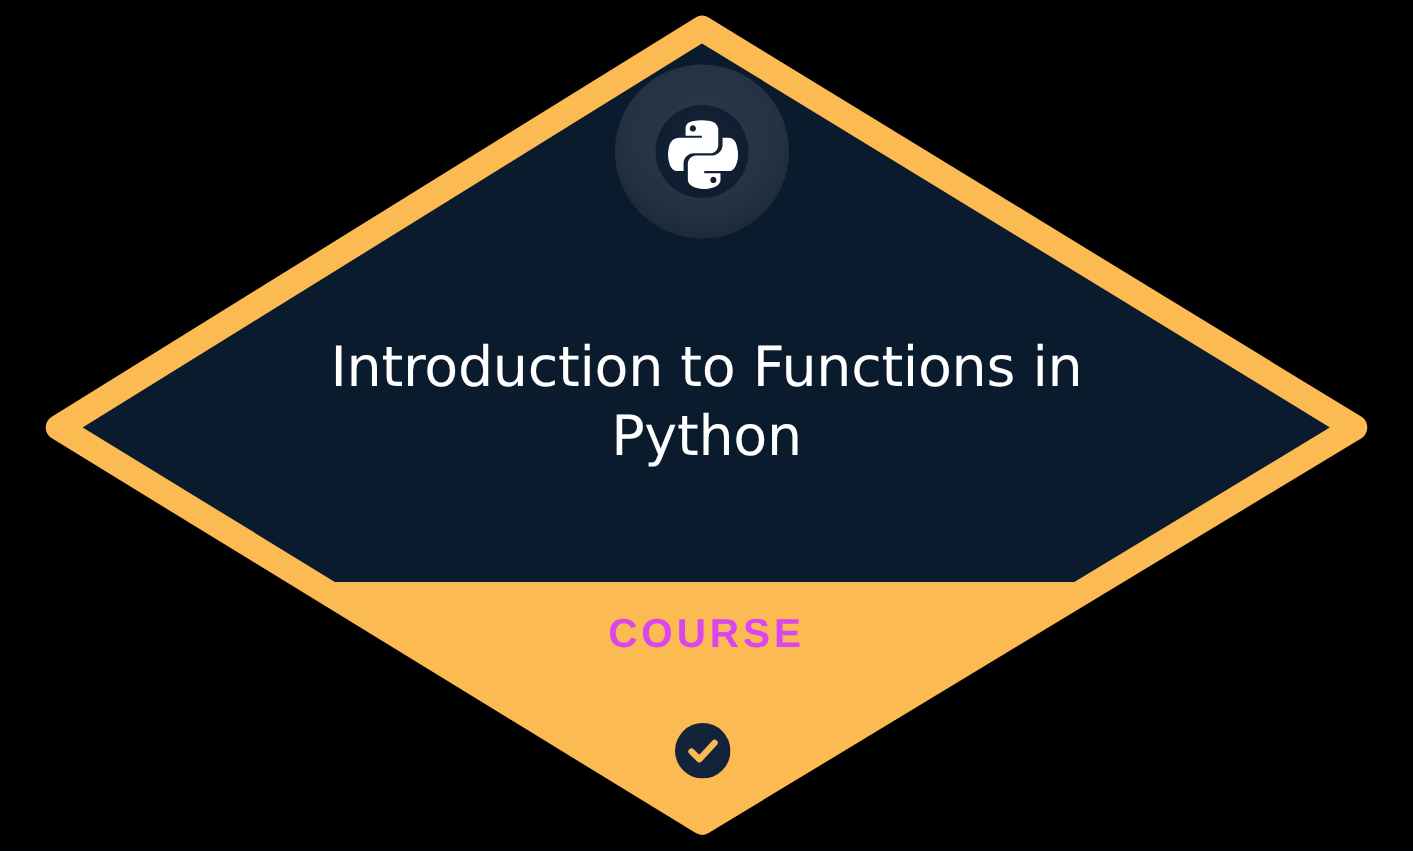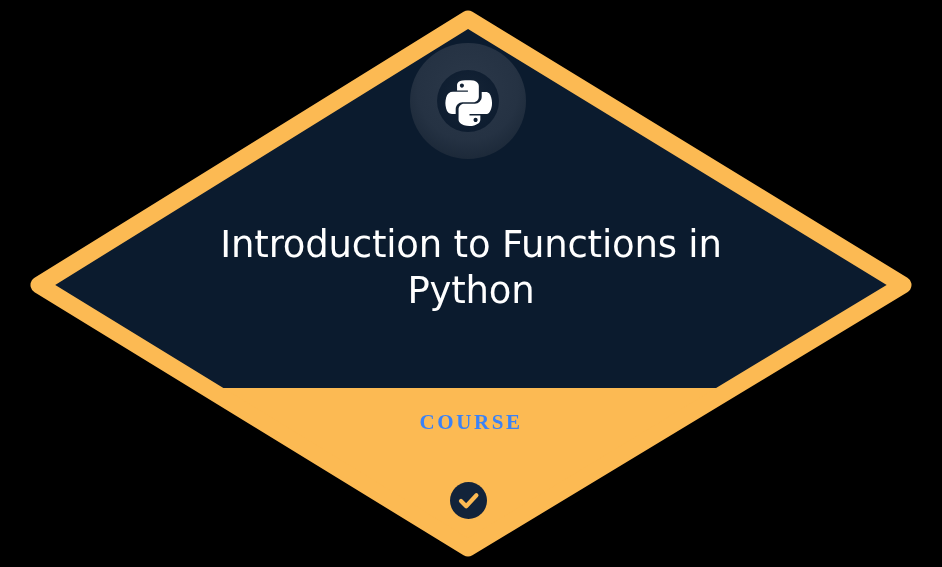--- a/index.html
+++ b/index.html
@@ -62,23 +62,23 @@
   .status-block {
     position: absolute;
     left: 171px;
     top: 405px;
     width: 600px;
     text-align: center;
   }
 
   .status-line {
     display: block;
-    color: #3b82f6;
-    font-family: Liberation Serif, serif;
-    font-size: 21px;
+    color: #d946ef;
+    font-family: Liberation Sans, sans-serif;
+    font-size: 27px;
     line-height: 35px;
     font-weight: 700;
     letter-spacing: 2.6px;
     text-transform: uppercase;
   }
 
   .check-wrap {
     position: absolute;
     left: 450px;
     top: 482px;

